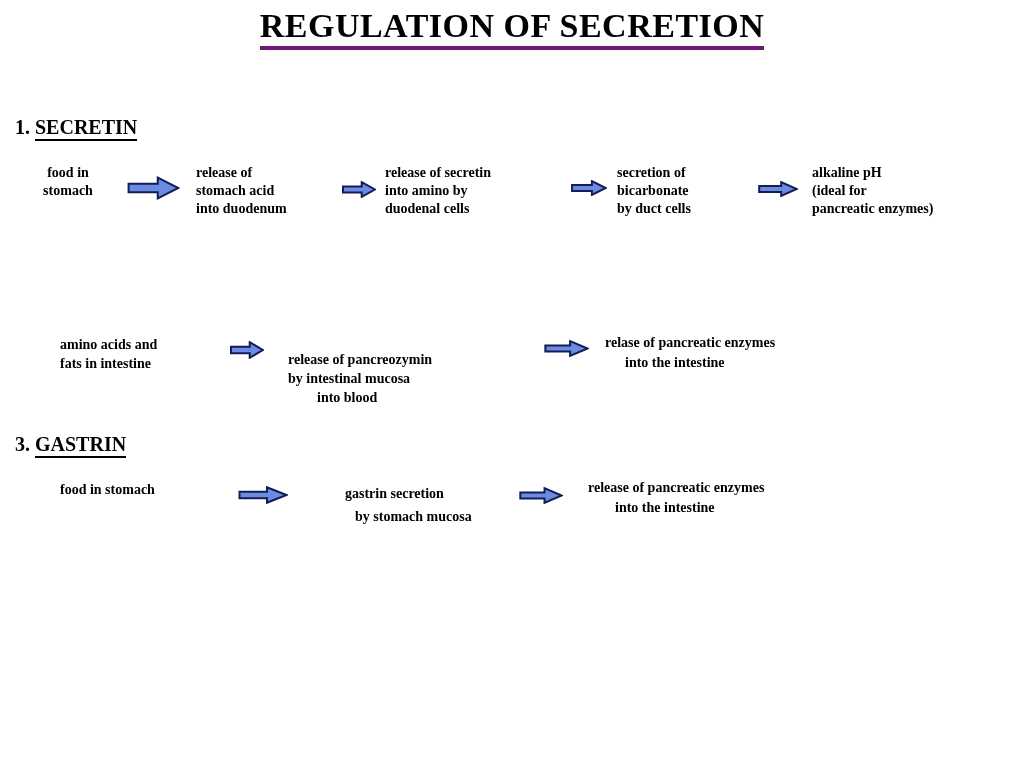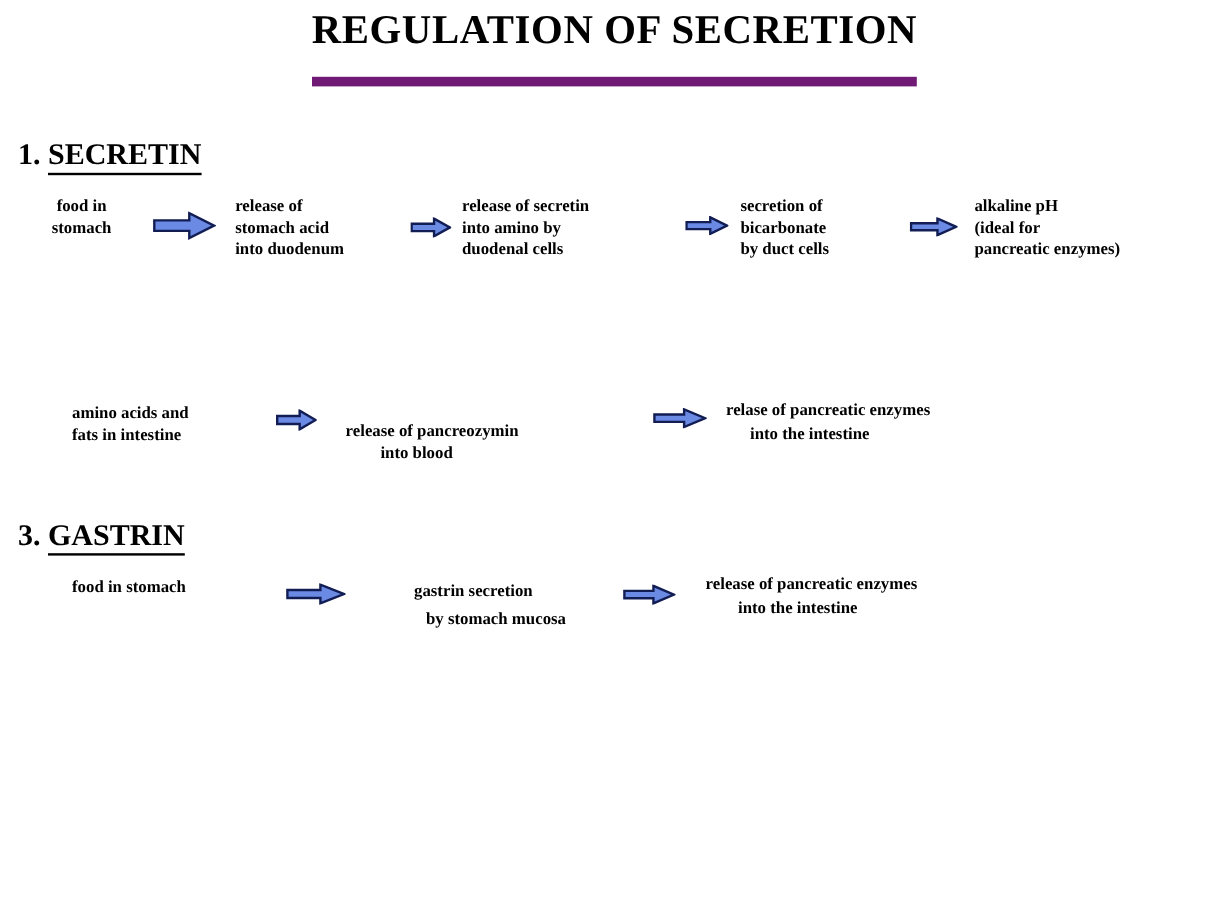--- a/index.html
+++ b/index.html
@@ -11,25 +11,25 @@
     overflow:hidden;
     position:relative;
   }
   .slide{position:absolute;left:0;top:0;width:1024px;height:768px;background:#ffffff;}
   .title-wrap{
     position:absolute;left:0;top:8px;width:1024px;text-align:center;
   }
   .title{
     display:inline-block;
     font-size:34px;font-weight:bold;letter-spacing:0.5px;
-    border-bottom:8px solid #701a75;padding-bottom:20px;line-height:1.05;
+    border-bottom:4px solid #701a75;padding-bottom:2px;line-height:1.05;
   }
   .heading{
     position:absolute;
-    font-size:25px;font-weight:bold;white-space:nowrap;line-height:1.05;
+    font-size:20px;font-weight:bold;white-space:nowrap;line-height:1.05;
   }
   .heading .u{border-bottom:2px solid #000;padding-bottom:1px;}
   .heading .suffix{margin-left:9px;}
   .tb{
     position:absolute;
     font-size:14px;font-weight:bold;line-height:18px;white-space:nowrap;
   }
   .tb.center{text-align:center;}
   .lh19{line-height:19px;}
   .lh20{line-height:20px;}
@@ -114,20 +114,21 @@
       <div>amino acids and</div>
       <div>fats in intestine</div>
     </div>
 
     <svg class="arrow" style="left:230px;top:341px" width="34" height="18" viewBox="0 0 100 44" preserveAspectRatio="none">
       <polygon points="3,14 58,14 58,3 97,22 58,41 58,30 3,30"></polygon>
     </svg>
 
     <div class="tb lh19" style="left:288px;top:350px">
       <div>release of pancreozymin</div>
+      <div>by intestinal mucosa</div>
       <div class="ind29">into blood</div>
     </div>
 
     <svg class="arrow" style="left:544px;top:340px" width="45" height="17" viewBox="0 0 100 44" preserveAspectRatio="none">
       <polygon points="3,14 58,14 58,3 97,22 58,41 58,30 3,30"></polygon>
     </svg>
 
     <div class="tb lh20" style="left:605px;top:333px">
       <div>relase of pancreatic enzymes</div>
       <div class="ind20">into the intestine</div>

